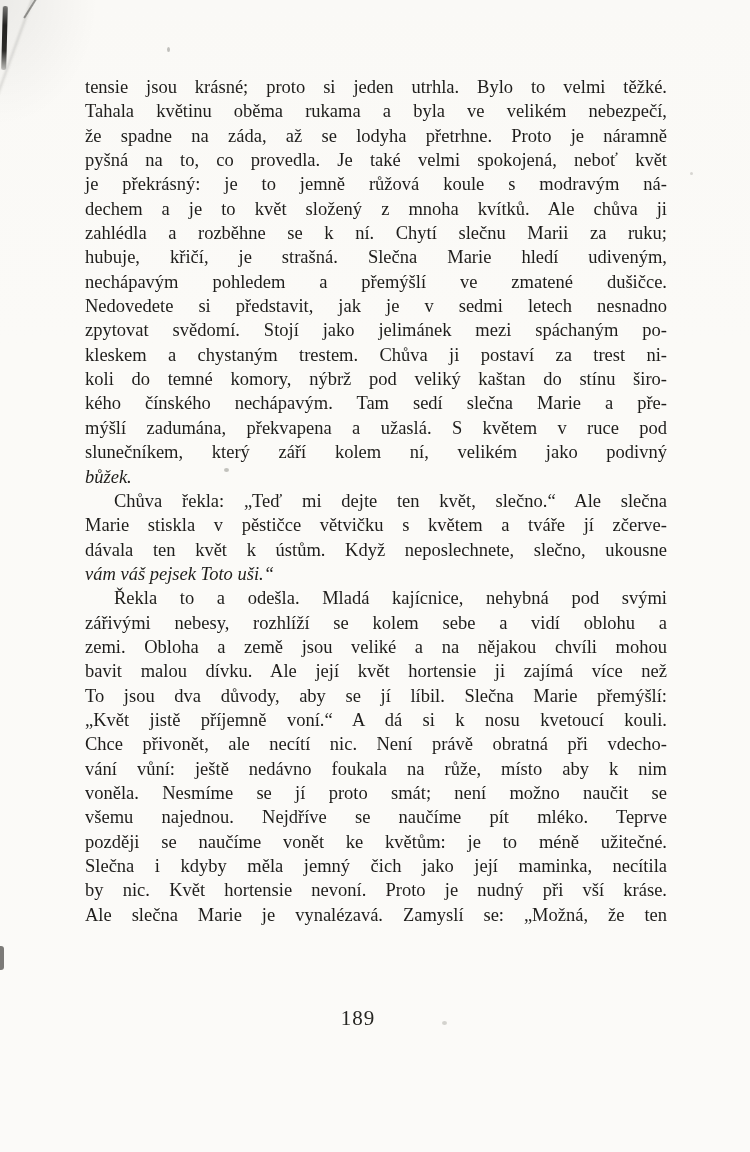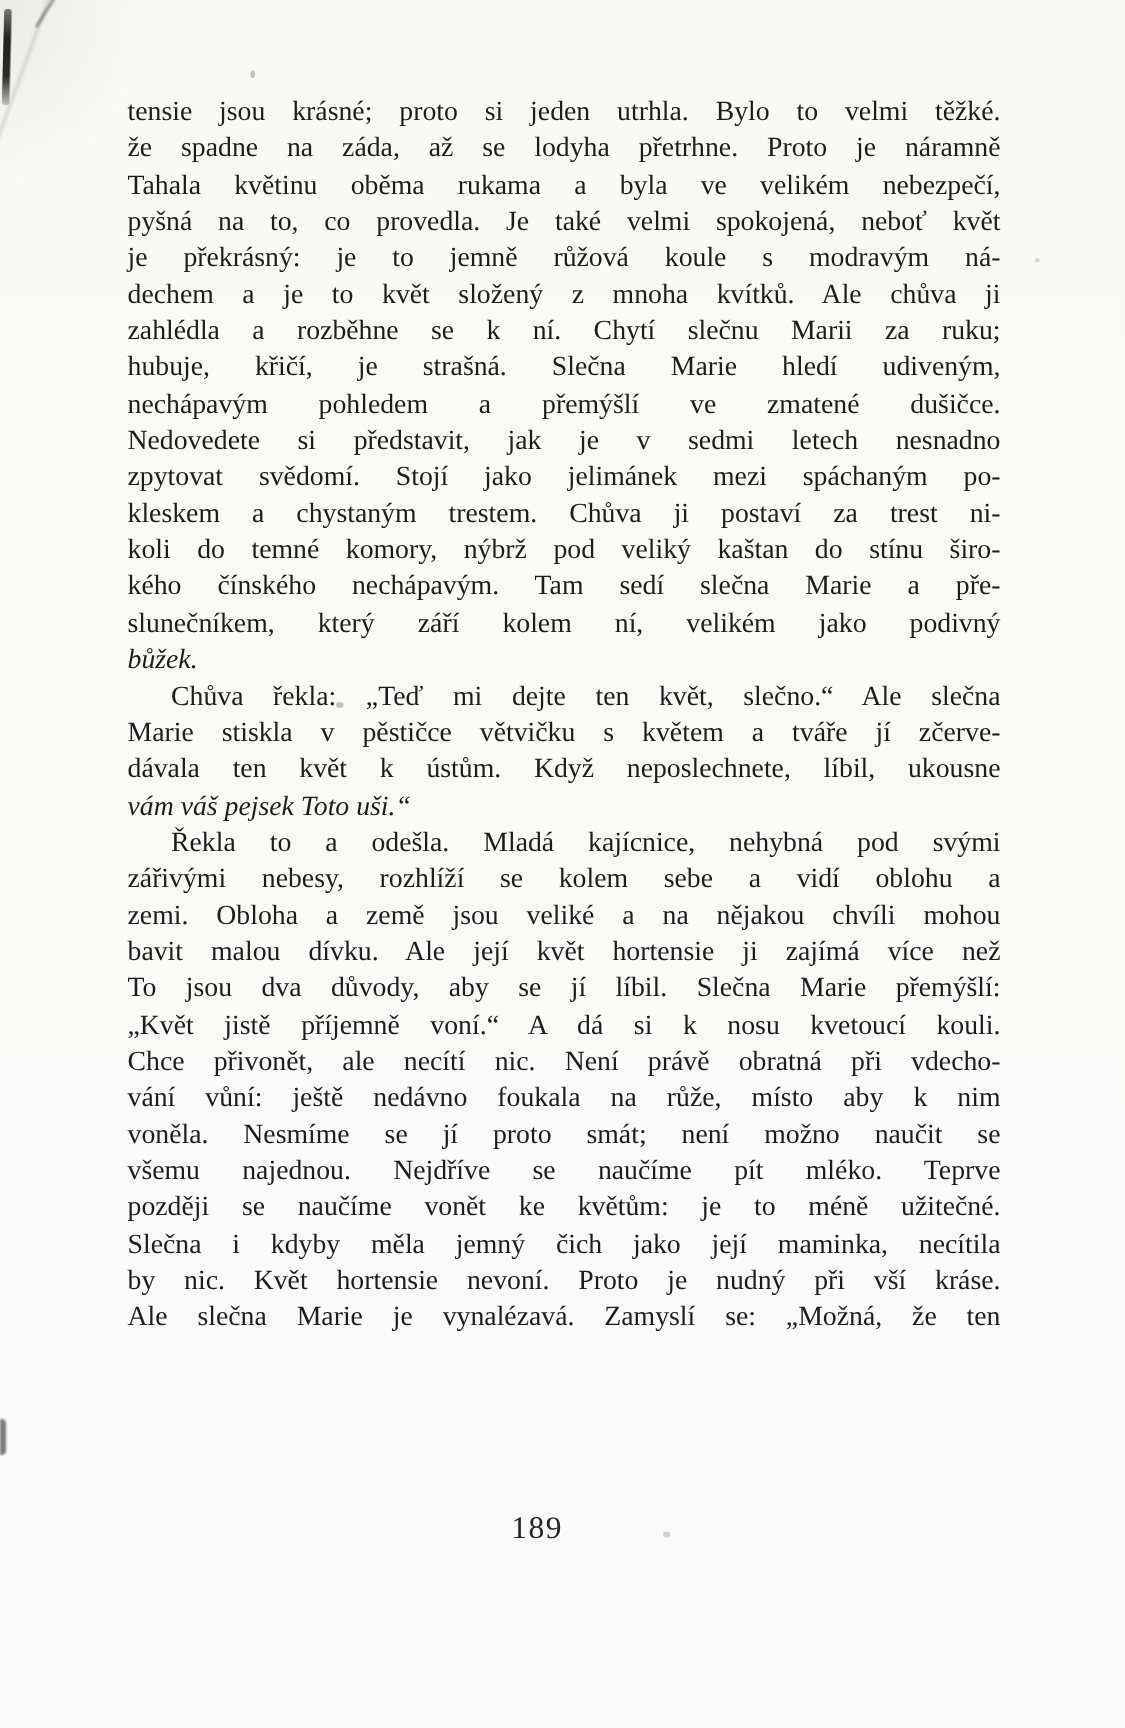--- a/index.html
+++ b/index.html
@@ -52,21 +52,21 @@
   }
   .speck { position: absolute; background: rgba(60,58,52,0.3); border-radius: 50%; }
   .speck-a { left: 167px; top: 47px;  width: 3px; height: 5px; }
   .speck-b { left: 224px; top: 468px; width: 5px; height: 4px; background: rgba(90,88,80,0.35); }
   .speck-c { left: 442px; top: 1021px; width: 5px; height: 4px; background: rgba(120,118,110,0.3); }
   .speck-d { left: 690px; top: 172px; width: 3px; height: 3px; background: rgba(110,108,100,0.25); }
 
   
   .text-block {
     position: absolute;
-    left: 85px; top: 63px;
+    left: 85px; top: 75px;
     width: 582px;
     color: var(--ink);
     font-size: 18.5px;
   }
   .line {
     height: 24.35px;
     line-height: 24.35px;
     text-align: justify;
     text-align-last: justify;
     white-space: nowrap;
@@ -98,38 +98,39 @@
   <div class="corner-crease"></div>
   <div class="corner-crease2"></div>
   <div class="edge-mark-low"></div>
   <div class="speck speck-a"></div>
   <div class="speck speck-b"></div>
   <div class="speck speck-c"></div>
   <div class="speck speck-d"></div>
 
   <div class="text-block">
       <div class="line">tensie jsou krásné; proto si jeden utrhla. Bylo to velmi těžké.</div>
+      <div class="line">Tahala květinu oběma rukama a byla ve velikém nebezpečí,</div>
       <div class="line">že spadne na záda, až se lodyha přetrhne. Proto je náramně</div>
-      <div class="line">Tahala květinu oběma rukama a byla ve velikém nebezpečí,</div>
       <div class="line">pyšná na to, co provedla. Je také velmi spokojená, neboť květ</div>
       <div class="line">je překrásný: je to jemně růžová koule s modravým ná-</div>
       <div class="line">dechem a je to květ složený z mnoha kvítků. Ale chůva ji</div>
       <div class="line">zahlédla a rozběhne se k ní. Chytí slečnu Marii za ruku;</div>
       <div class="line">hubuje, křičí, je strašná. Slečna Marie hledí udiveným,</div>
       <div class="line">nechápavým pohledem a přemýšlí ve zmatené dušičce.</div>
       <div class="line">Nedovedete si představit, jak je v sedmi letech nesnadno</div>
       <div class="line">zpytovat svědomí. Stojí jako jelimánek mezi spáchaným po-</div>
       <div class="line">kleskem a chystaným trestem. Chůva ji postaví za trest ni-</div>
       <div class="line">koli do temné komory, nýbrž pod veliký kaštan do stínu širo-</div>
       <div class="line">kého čínského nechápavým. Tam sedí slečna Marie a pře-</div>
+      <div class="line">mýšlí zadumána, překvapena a užaslá. S květem v ruce pod</div>
       <div class="line">slunečníkem, který září kolem ní, velikém jako podivný</div>
       <div class="line pend">bůžek.</div>
       <div class="line indent">Chůva řekla: „Teď mi dejte ten květ, slečno.“ Ale slečna</div>
       <div class="line">Marie stiskla v pěstičce větvičku s květem a tváře jí zčerve-</div>
-      <div class="line">dávala ten květ k ústům. Když neposlechnete, líbil, ukousne</div>
+      <div class="line">dávala ten květ k ústům. Když neposlechnete, slečno, ukousne</div>
       <div class="line pend">vám váš pejsek Toto uši.“</div>
       <div class="line indent">Řekla to a odešla. Mladá kajícnice, nehybná pod svými</div>
       <div class="line">zářivými nebesy, rozhlíží se kolem sebe a vidí oblohu a</div>
       <div class="line">zemi. Obloha a země jsou veliké a na nějakou chvíli mohou</div>
       <div class="line">bavit malou dívku. Ale její květ hortensie ji zajímá více než</div>
       <div class="line">To jsou dva důvody, aby se jí líbil. Slečna Marie přemýšlí:</div>
       <div class="line">„Květ jistě příjemně voní.“ A dá si k nosu kvetoucí kouli.</div>
       <div class="line">Chce přivonět, ale necítí nic. Není právě obratná při vdecho-</div>
       <div class="line">vání vůní: ještě nedávno foukala na růže, místo aby k nim</div>
       <div class="line">voněla. Nesmíme se jí proto smát; není možno naučit se</div>

